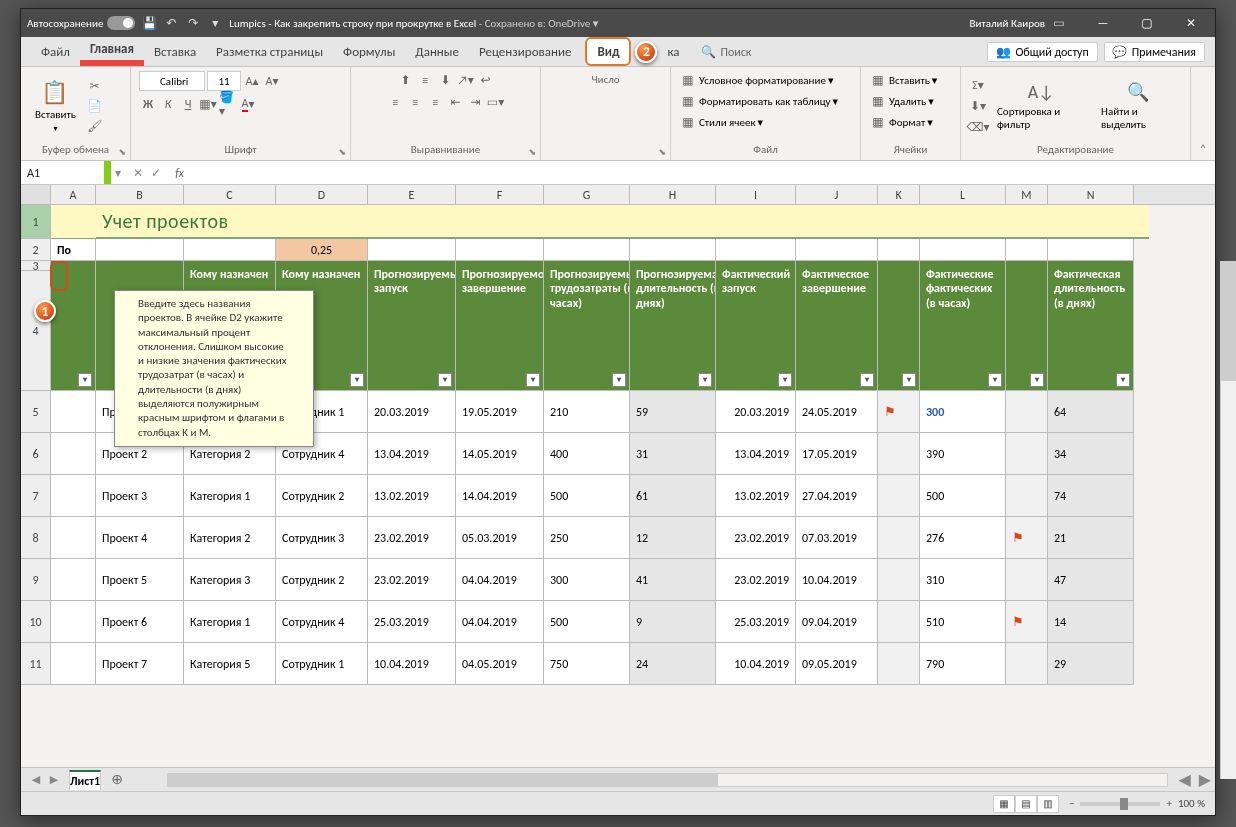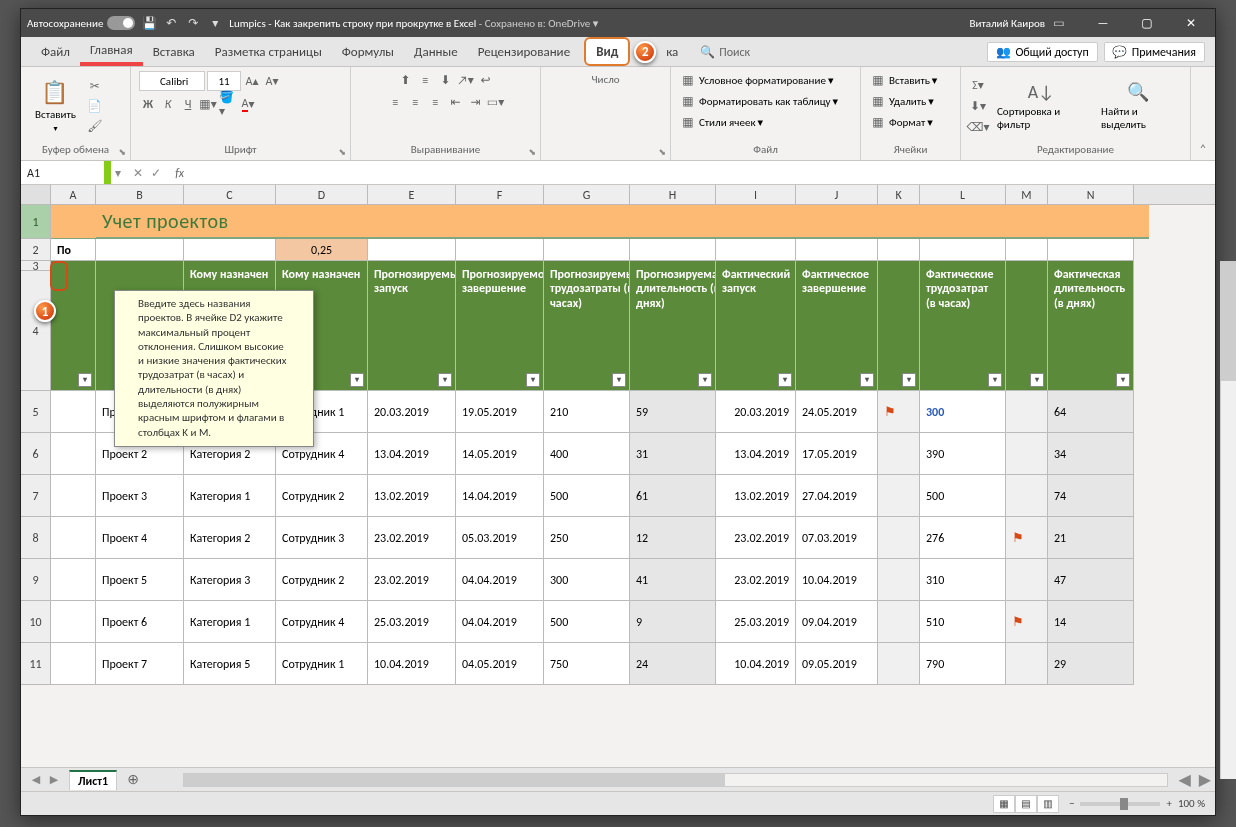--- a/index.html
+++ b/index.html
@@ -14,21 +14,21 @@
 .titlebar .icon { width:16px; height:16px; display:inline-flex; align-items:center; justify-content:center; color:#ddd; font-size:12px; }
 .title-text { flex:1; text-align:left; color:#ccc; }
 .title-text .name { color:#fff; }
 .user { color:#fff; }
 .wincontrols { display:flex; gap:8px; margin-left:12px; }
 .wincontrols span { width:36px; text-align:center; color:#fff; font-size:12px; }
 
 
 .menubar { height:30px; background:#e6e6e6; display:flex; align-items:center; padding:0 10px; gap:0; border-bottom:1px solid #c8c6c4; }
 .menubar .mitem { padding:0 10px; font-size:13px; color:#444; height:100%; display:flex; align-items:center; }
-.menubar .mitem.active { border-bottom:4px solid #ef4444; font-weight:400; }
+.menubar .mitem.active { border-bottom:6px solid #ef4444; font-weight:700; }
 .menubar .mitem.highlight { border:2px solid #e07b2e; border-radius:6px; background:#fff; font-weight:700; margin:0 4px; }
 .annot { width:22px; height:22px; border-radius:50%; background:radial-gradient(circle at 35% 30%,#ff9a4a,#d84a15 70%,#902d0c); color:#fff; font-weight:700; display:flex; align-items:center; justify-content:center; font-size:13px; border:2px solid #fff; box-shadow:0 2px 4px rgba(0,0,0,.5); }
 .search { margin-left:12px; display:flex; align-items:center; gap:4px; font-size:12px; color:#666; }
 .right-btns { margin-left:auto; display:flex; gap:6px; }
 .right-btns .btn { background:#fff; border:1px solid #ccc; padding:2px 8px; font-size:12px; border-radius:2px; display:flex; align-items:center; gap:4px; }
 
 
 .ribbon { height:94px; background:#f3f2f1; display:flex; border-bottom:1px solid #c8c6c4; font-size:11px; }
 .rgroup { border-right:1px solid #d0d0d0; padding:4px 8px 4px; display:flex; flex-direction:column; position:relative; }
 .rgroup .label { text-align:center; color:#666; font-size:11px; padding-top:2px; }
@@ -50,41 +50,41 @@
 .colheads { height:20px; background:#e6e6e6; display:flex; border-bottom:1px solid #bbb; }
 .colheads .sel { width:30px; background:#e0e0e0; border-right:1px solid #bbb; }
 .ch { border-right:1px solid #bbb; text-align:center; font-size:12px; color:#444; line-height:20px; background:#eee; }
 .gridbody { flex:1; overflow:hidden; position:relative; }
 .rowheads { width:30px; background:#e6e6e6; }
 .rh { border-bottom:1px solid #bbb; border-right:1px solid #bbb; text-align:center; font-size:12px; color:#444; background:#eee; display:flex; align-items:center; justify-content:center; }
 .gridinner { display:flex; }
 .cells { position:relative; }
 .row { display:flex; }
 .cell { border-right:1px solid #bbb; border-bottom:1px solid #bbb; font-size:12px; padding:2px 6px; display:flex; align-items:center; background:#fff; overflow:hidden; }
-.row1 { height:34px; background:#fdba74; }
+.row1 { height:34px; background:#fef9c3; }
 .row1 .cell { background:transparent; border-right:none; border-bottom:1px solid #7fa67f; }
 .merged-title { font-size:20px; color:#3b7a3b; font-weight:400; letter-spacing:.5px; }
 .row2 { height:22px; }
 .row2 .cell { background:#fff; }
 .d2 { background:#f4c7a3 !important; text-align:center; justify-content:center; }
 .hdrcell { background:#5a8a3a !important; color:#fff; font-size:12px; font-weight:600; line-height:1.2; padding:6px 6px 20px; position:relative; align-items:flex-start; }
 .hdrcell .dd { position:absolute; bottom:3px; right:3px; width:14px; height:14px; background:#fff; border:1px solid #888; display:flex; align-items:center; justify-content:center; font-size:8px; color:#555; }
 .trow { height:42px; }
 .trow .cell { font-size:12px; }
 .shade { background:#e7e6e6 !important; }
 .shadelight { background:#f0f0f0 !important; }
 .flag { color:#d84a15; font-size:13px; }
 
 
 .cA{width:45px}.cB{width:88px}.cC{width:92px}.cD{width:92px}.cE{width:88px}.cF{width:88px}
 .cG{width:86px}.cH{width:86px}.cI{width:80px}.cJ{width:82px}.cK{width:42px}.cL{width:86px}.cM{width:42px}.cN{width:86px}
 .tabstrip { height:24px; background:#e6e6e6; display:flex; align-items:center; border-top:1px solid #c8c6c4; }
 .tabstrip .nav { display:flex; gap:0; padding:0 6px; }
 .tabstrip .nav span { width:18px; text-align:center; color:#888; font-size:11px; }
-.sheettab { background:#fff; border:1px solid #ccc; border-bottom:none; padding:2px 8px; font-size:12px; font-weight:600; border-top:2px solid #217346; }
+.sheettab { background:#fff; border:1px solid #ccc; border-bottom:none; padding:2px 0; font-size:12px; font-weight:600; border-top:2px solid #217346; }
 .addsheet { width:20px; text-align:center; color:#666; font-size:14px; margin-left:6px; }
 .tabstrip .hsb { flex:1; margin:0 6px 0 40px; height:14px; background:#f3f2f1; border:1px solid #ccc; position:relative; }
 .tabstrip .hsb .thumb { position:absolute; left:0; width:55%; height:100%; background:#cdcdcd; }
 
 
 .statusbar { height:24px; background:#e6e6e6; border-top:1px solid #c8c6c4; display:flex; align-items:center; justify-content:flex-end; padding:0 10px; gap:10px; font-size:11px; color:#444; }
 .viewbtns { display:flex; gap:0; }
 .viewbtns span { width:22px; height:18px; border:1px solid #ccc; background:#fff; display:flex; align-items:center; justify-content:center; font-size:10px; }
 .zoom { display:flex; align-items:center; gap:6px; }
 .zoomslider { width:80px; height:4px; background:#ccc; position:relative; }
@@ -347,21 +347,21 @@
               <span class="dd">▾</span>
             </div>
             <div class="cell cJ hdrcell">
               <span>Фактическое завершение</span>
               <span class="dd">▾</span>
             </div>
             <div class="cell cK hdrcell">
               <span class="dd">▾</span>
             </div>
             <div class="cell cL hdrcell">
-              <span>Фактические трудозатрат (в часах)</span>
+              <span>Фактические фактических (в часах)</span>
               <span class="dd">▾</span>
             </div>
             <div class="cell cM hdrcell">
               <span class="dd">▾</span>
             </div>
             <div class="cell cN hdrcell">
               <span>Фактическая длительность (в днях)</span>
               <span class="dd">▾</span>
             </div>
           </div>

